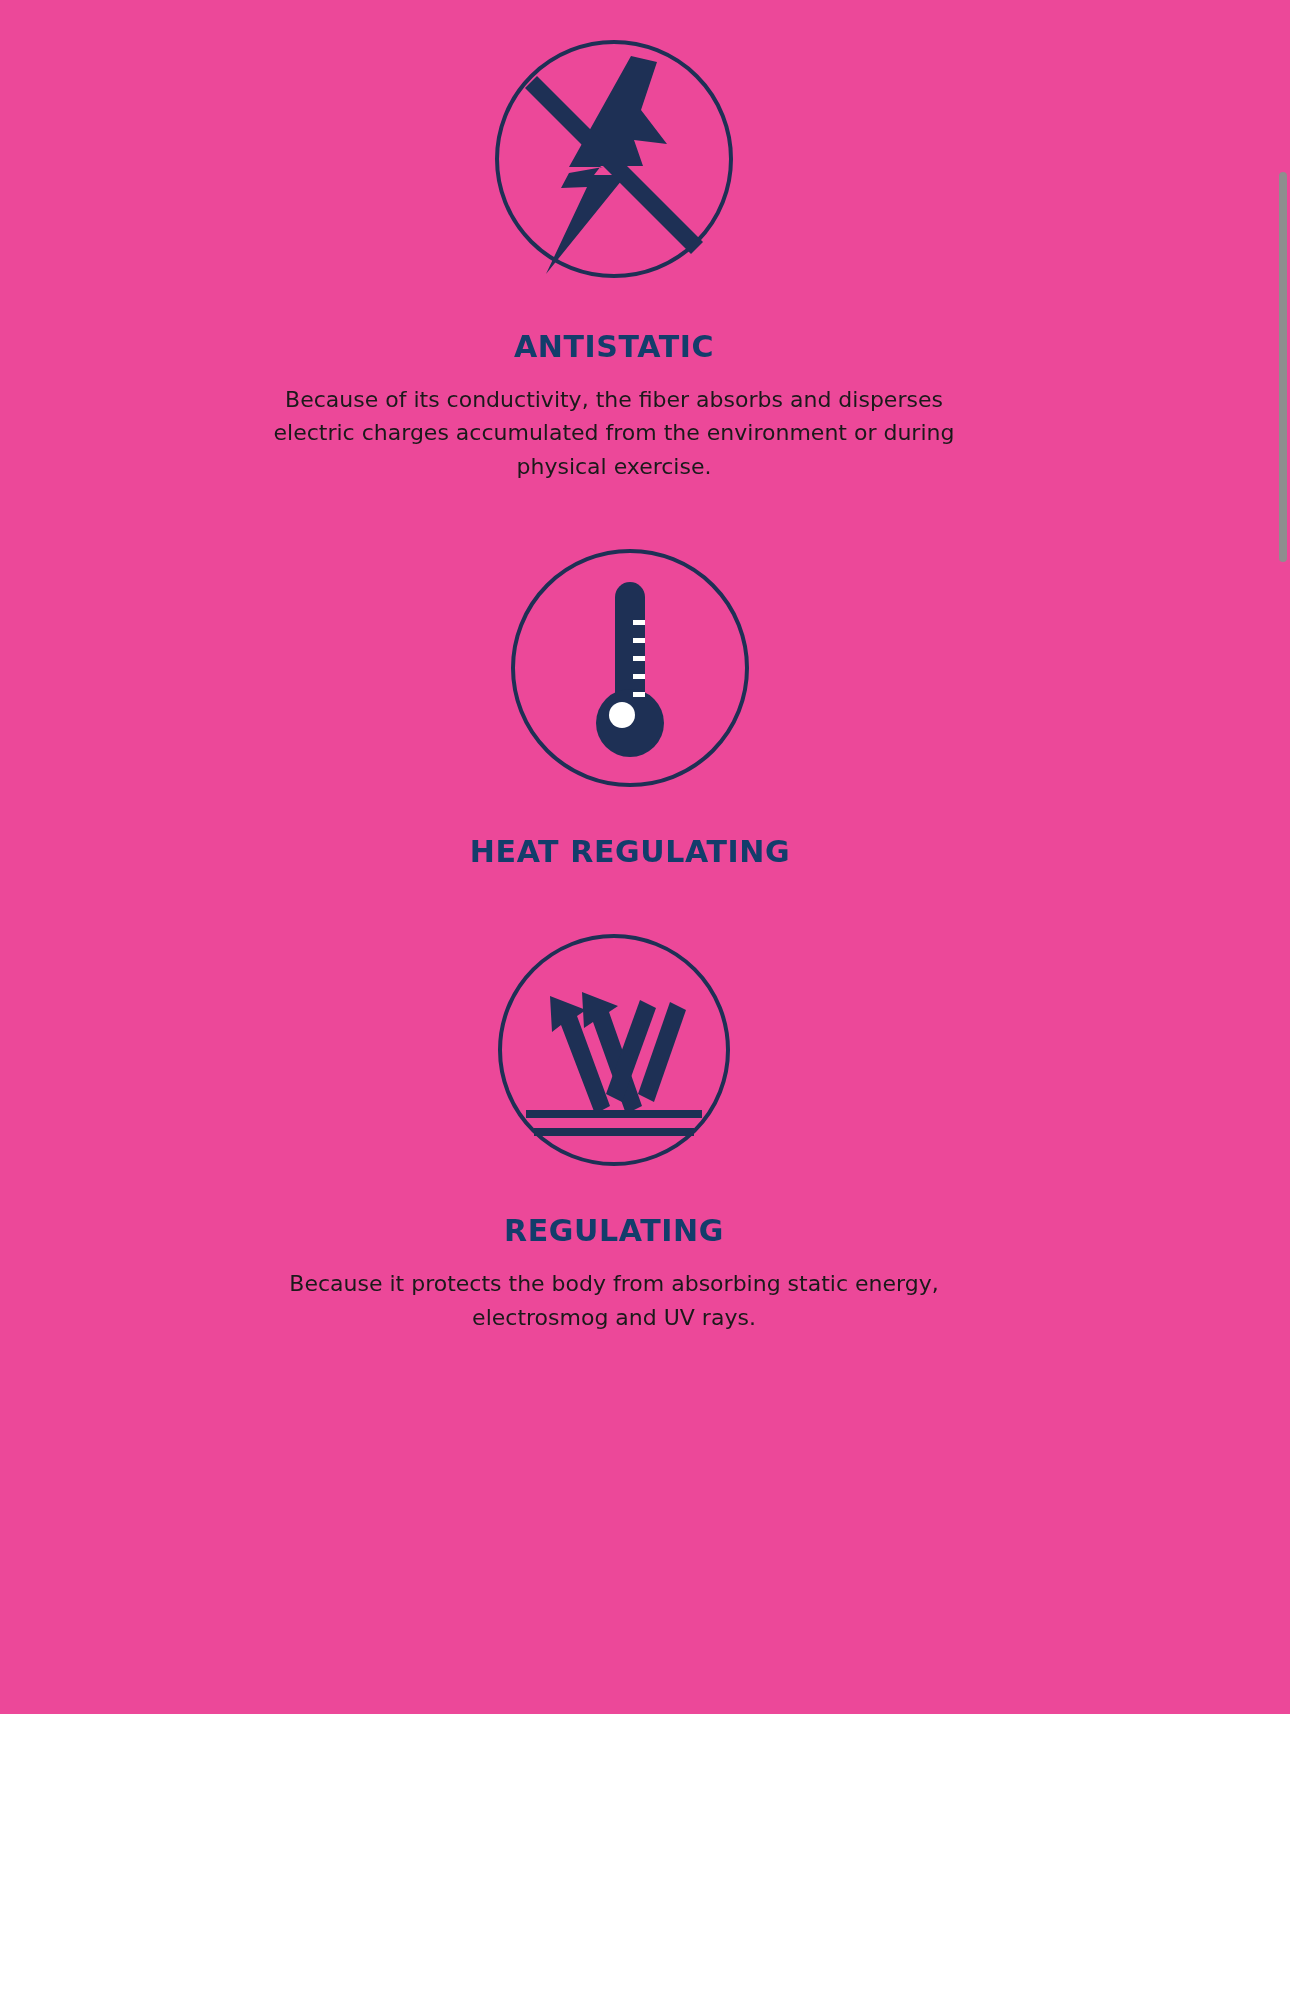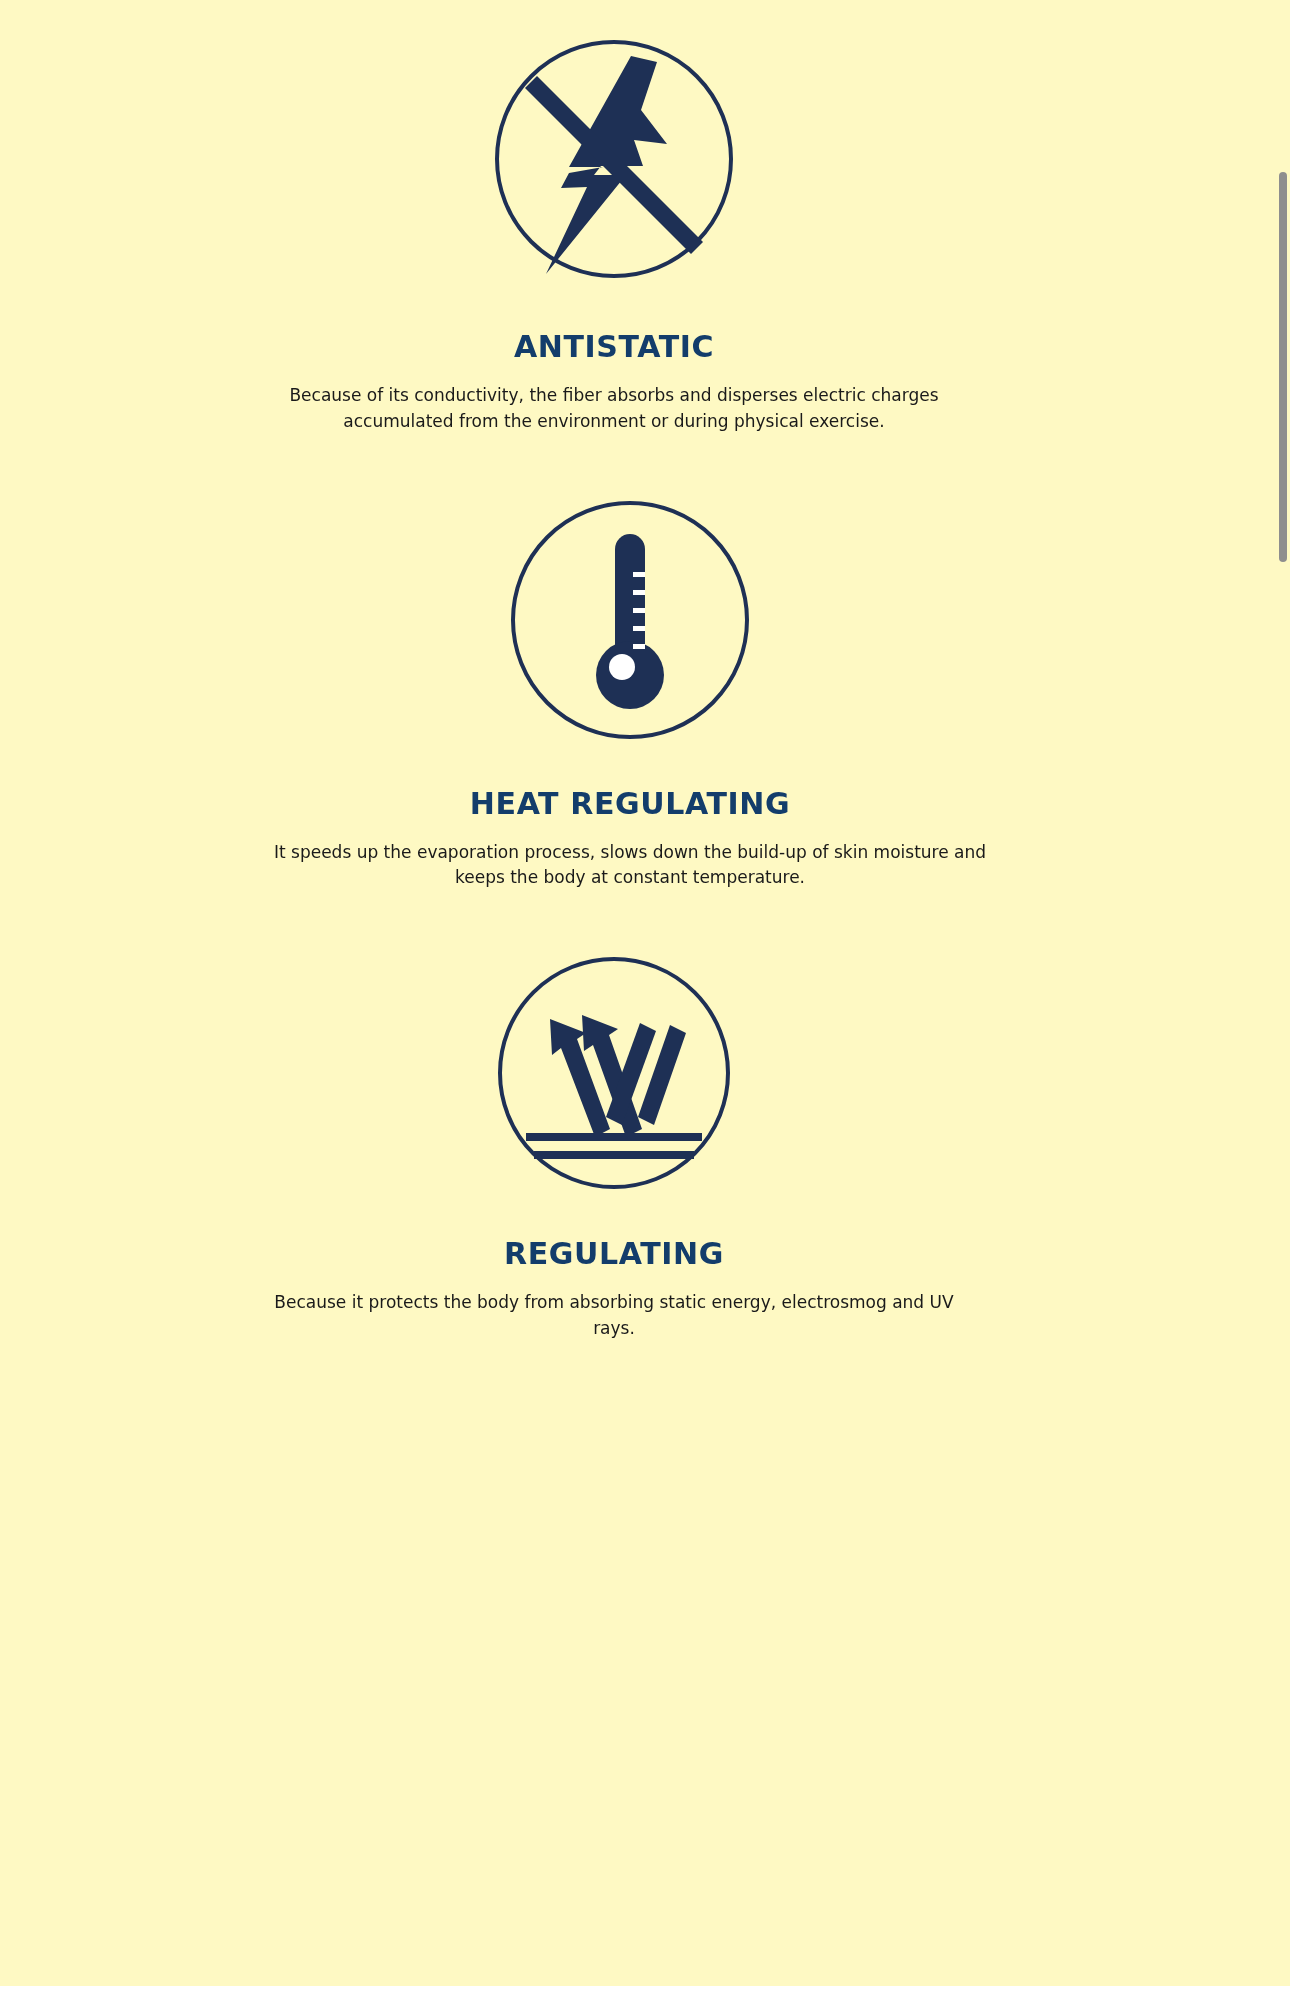--- a/index.html
+++ b/index.html
@@ -11,22 +11,22 @@
     width: 1290px;
     height: 2002px;
     font-family: "DejaVu Sans", sans-serif;
     overflow: hidden;
     position: relative;
   }
 
   .page {
     position: relative;
     width: 1290px;
-    height: 1986px;
-    background: #fef9c3;
+    height: 1714px;
+    background: #ec4899;
     box-sizing: border-box;
   }
 
   .feature-list {
     width: 1228px;
     margin: 0;
     padding: 0;
     list-style: none;
   }
 
@@ -59,21 +59,21 @@
     line-height: 1.1;
     text-align: center;
   }
 
   .feature-1 .feature-title { padding-top: 48px; }
   .feature-2 .feature-title { padding-top: 44px; }
   .feature-3 .feature-title { padding-top: 44px; }
 
   .feature-desc {
     font-family: "DejaVu Sans", sans-serif;
-    font-size: 17px;
+    font-size: 22px;
     color: #1a1a1a;
     line-height: 1.52;
     margin: 0 auto;
     padding-top: 20px;
     max-width: 720px;
     text-align: center;
     font-weight: normal;
   }
 
   .feature-1 .feature-desc { max-width: 700px; }
@@ -126,21 +126,20 @@
           <circle cx="123" cy="178" r="34" fill="#1e3055"></circle>
           <circle cx="115" cy="170" r="13" fill="#ffffff"></circle>
           <rect x="126" y="75" width="12" height="5" fill="#ffffff"></rect>
           <rect x="126" y="93" width="12" height="5" fill="#ffffff"></rect>
           <rect x="126" y="111" width="12" height="5" fill="#ffffff"></rect>
           <rect x="126" y="129" width="12" height="5" fill="#ffffff"></rect>
           <rect x="126" y="147" width="12" height="5" fill="#ffffff"></rect>
         </svg>
       </div>
       <h3 class="feature-title">HEAT REGULATING</h3>
-      <p class="feature-desc">It speeds up the evaporation process, slows down the build-up of skin moisture and keeps the body at constant temperature.</p>
     </li>
 
     <li class="feature feature-3">
       <div class="icon-wrap">
         <svg class="icon-svg" width="240" height="240" viewBox="0 0 240 240">
           <circle cx="120" cy="120" r="114" fill="none" stroke="#1e3055" stroke-width="4"></circle>
 
           <path d="M56 66 L92 80 L83 86 L116 176 L101 184 L67 95 L58 102 Z" fill="#1e3055"></path>
 
           <path d="M88 62 L124 76 L115 82 L148 176 L132 184 L99 92 L90 98 Z" fill="#1e3055"></path>

